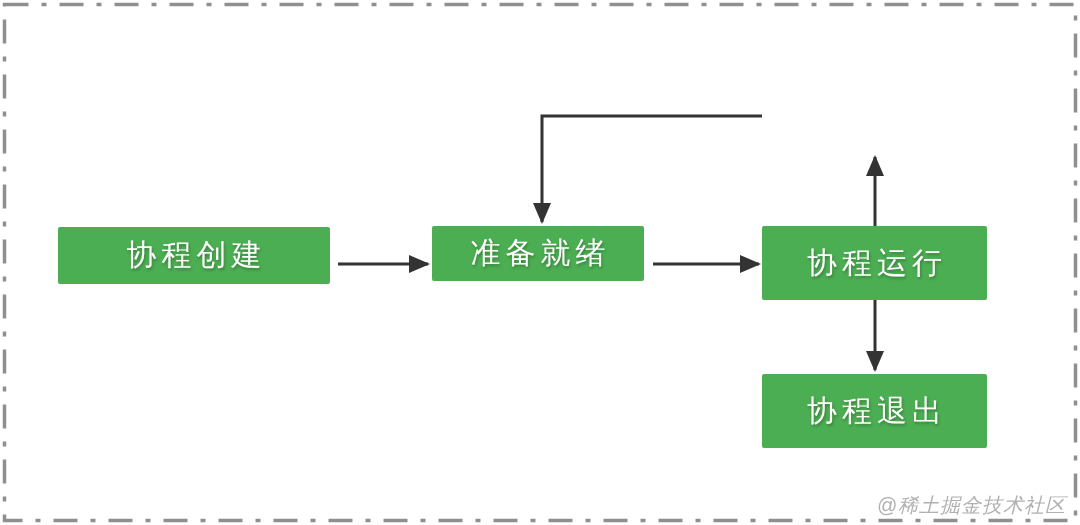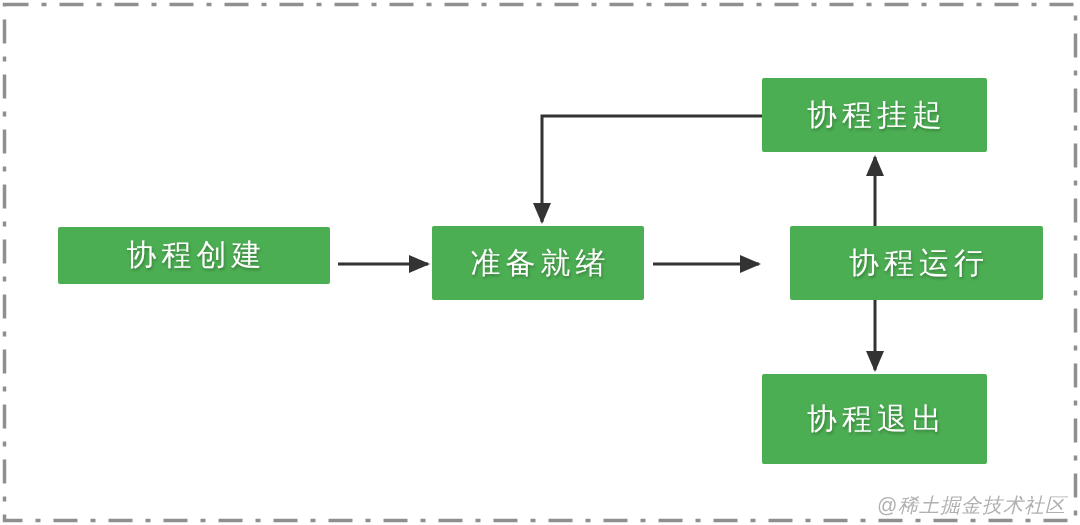--- a/index.html
+++ b/index.html
@@ -32,24 +32,24 @@
     justify-content: center;
     font-size: 30px;
     letter-spacing: 5px;
     text-indent: 5px; 
     text-shadow: 1px 2px 3px rgba(0,0,0,0.28);
     border-radius: 2px;
     white-space: nowrap;
     user-select: none;
   }
   .node-create    { left: 58px;  top: 227px; width: 272px; height: 57px; }
-  .node-ready     { left: 432px; top: 226px; width: 212px; height: 74px; }
+  .node-ready     { left: 432px; top: 226px; width: 212px; height: 55px; }
   .node-suspended { left: 762px; top: 78px;  width: 225px; height: 74px; }
-  .node-running   { left: 790px; top: 226px; width: 253px; height: 74px; }
-  .node-exited    { left: 762px; top: 374px; width: 225px; height: 90px; }
+  .node-running   { left: 762px; top: 226px; width: 225px; height: 74px; }
+  .node-exited    { left: 762px; top: 374px; width: 225px; height: 74px; }
   .watermark {
     position: absolute;
     right: 14px;
     bottom: 6px;
     font-size: 20px;
     color: var(--watermark-color, #b0b0b0);
     letter-spacing: 1px;
     user-select: none;
     font-style: italic;
   }
@@ -76,21 +76,20 @@
 
     <path d="M875,300 V370" fill="none" stroke="#333333" stroke-width="3" marker-end="url(#arrowhead)"></path>
 
     <path d="M762,116 H542 V222" fill="none" stroke="#333333" stroke-width="3" stroke-linejoin="miter" marker-end="url(#arrowhead)"></path>
   </svg>
 
   <div class="node node-create">协程创建</div>
 
   <div class="node node-ready">准备就绪</div>
 
-  <div class="node node-suspended">协程挂起</div>
 
   <div class="node node-running">协程运行</div>
 
   <div class="node node-exited">协程退出</div>
 
   <div class="watermark">@稀土掘金技术社区</div>
 
 </div>
 
 </body></html>

